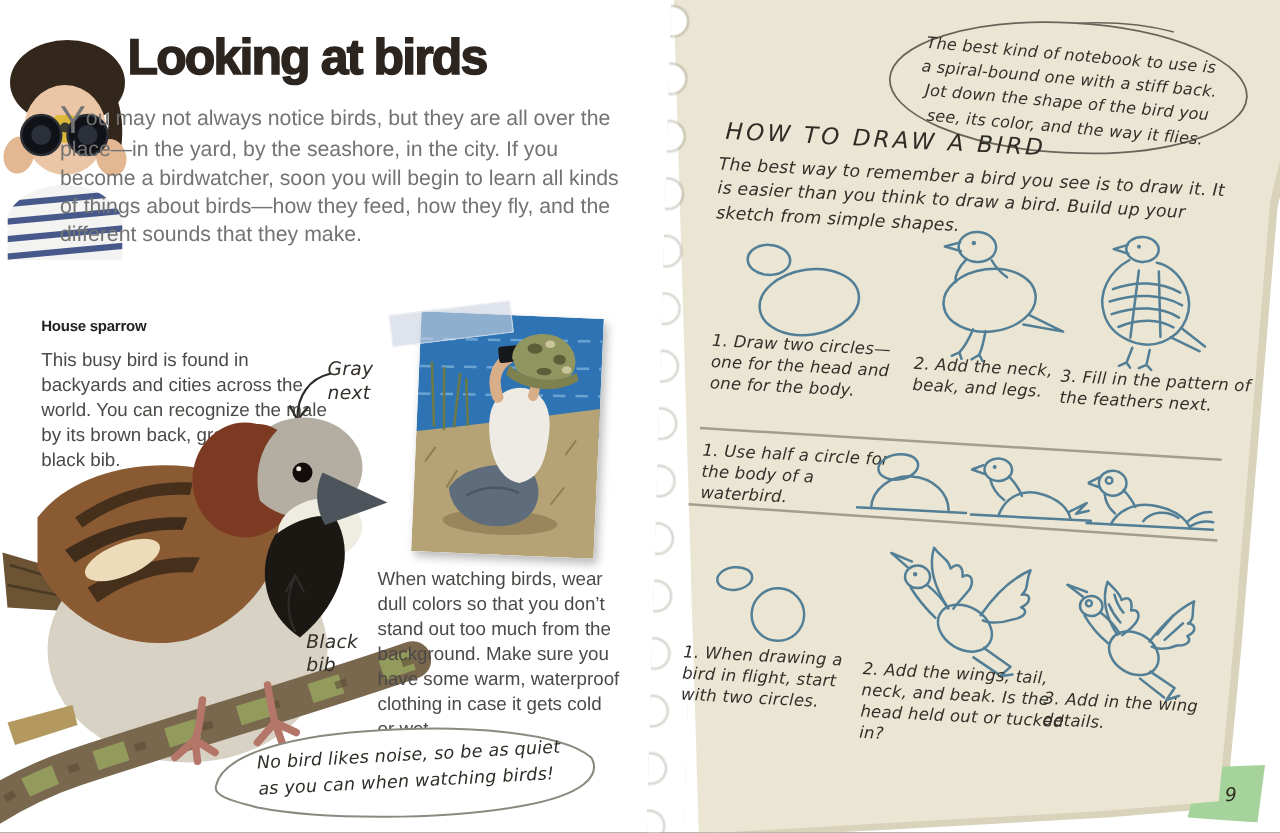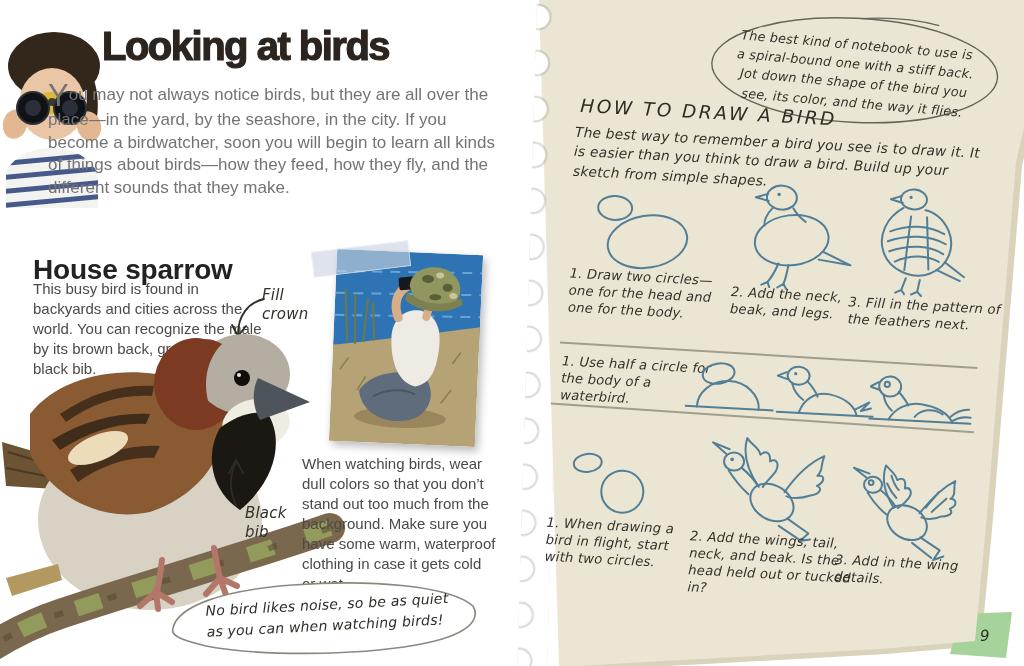--- a/index.html
+++ b/index.html
@@ -4,21 +4,21 @@
 <style>
   html,body{margin:0;padding:0;background:#888;}
   .canvas{position:relative;width:1024px;height:666px;background:#ffffff;overflow:hidden;
           font-family:"Liberation Sans",sans-serif;}
   .abs{position:absolute;}
   
   .title{font-size:40px;font-weight:bold;color:#2c241e;letter-spacing:-1.5px;
          -webkit-text-stroke:1.2px #2c241e;}
   .intro{width:448px;font-size:17px;line-height:1.34;color:#737373;}
   .dropcap{font-size:31px;line-height:0.8;vertical-align:-6px;}
-  .sec-head{font-size:28px;font-weight:bold;color:#232220;letter-spacing:-0.2px;}
+  .sec-head{font-size:12px;font-weight:bold;color:#232220;letter-spacing:-0.2px;}
   .sec-body{font-size:15px;line-height:1.33;color:#4c4a47;}
   .hand{font-family:"DejaVu Sans",sans-serif;font-style:italic;color:#33302a;letter-spacing:0.2px;}
   .photo-label{font-size:15px;line-height:1.25;}
   .photo{box-shadow:3px 4px 8px rgba(0,0,0,0.28);overflow:hidden;}
   .tape{background:rgba(203,212,224,0.62);box-shadow:inset 0 0 0 1px rgba(255,255,255,0.45);}
   .bubble-text{font-size:14px;line-height:1.5;color:#2f2d27;}
   
   .sheet{left:0;top:0;width:1024px;height:666px;background:#ebe6d4;
          clip-path:polygon(539px 0px,1024px 0px,1024px 128px,1016px 162px,987px 515px,975px 641px,880px 649px,700px 659px,559px 667px);
          filter:drop-shadow(-4px 4px 6px rgba(70,62,45,0.28));z-index:2;}
@@ -77,21 +77,21 @@
       </g>
     </svg>
 
     <div class="abs title" style="left:102px;top:24px;">Looking at birds</div>
 
     <p class="abs intro" style="left:48px;top:84px;margin:0;"><span class="dropcap">Y</span><span>ou may not always notice birds, but they are all over the place—in the yard, by the seashore, in the city. If you become a birdwatcher, soon you will begin to learn all kinds of things about birds—how they feed, how they fly, and the different sounds that they make.</span></p>
 
     <div class="abs sec-head" style="left:33px;top:254px;">House sparrow</div>
     <div class="abs sec-body" style="left:33px;top:279px;width:238px;">This busy bird is found in backyards and cities across the world. You can recognize the male by its brown back, gray crown, and black bib.</div>
 
-    <div class="abs hand photo-label" style="left:262px;top:286px;width:64px;">Fill crown</div>
+    <div class="abs hand photo-label" style="left:262px;top:286px;width:64px;">Gray next</div>
     <svg class="abs arrow" style="left:230px;top:294px;" width="38" height="48" viewBox="0 0 38 48">
       <path d="M 34 5 C 17 9 8 23 8 40"></path>
         <path d="M 2 31 L 8 42 L 16 32"></path>
     </svg>
 
     <svg class="abs" style="left:0;top:322px;" width="345" height="344" viewBox="0 0 345 344">
       <path d="M 2 120 L 70 140 L 72 168 L 6 164 Z" fill="#6b5334"></path>
       <path d="M 8 130 L 68 148 M 6 146 L 66 158" stroke="#4a3a24" stroke-width="2" fill="none"></path>
       <ellipse cx="150" cy="198" rx="112" ry="90" fill="#d8d2c4"></ellipse>
       <path d="M 30 92 C 70 40 170 38 222 78 C 234 118 210 170 150 190 C 95 202 48 168 30 132 Z" fill="#8a5a33"></path>

